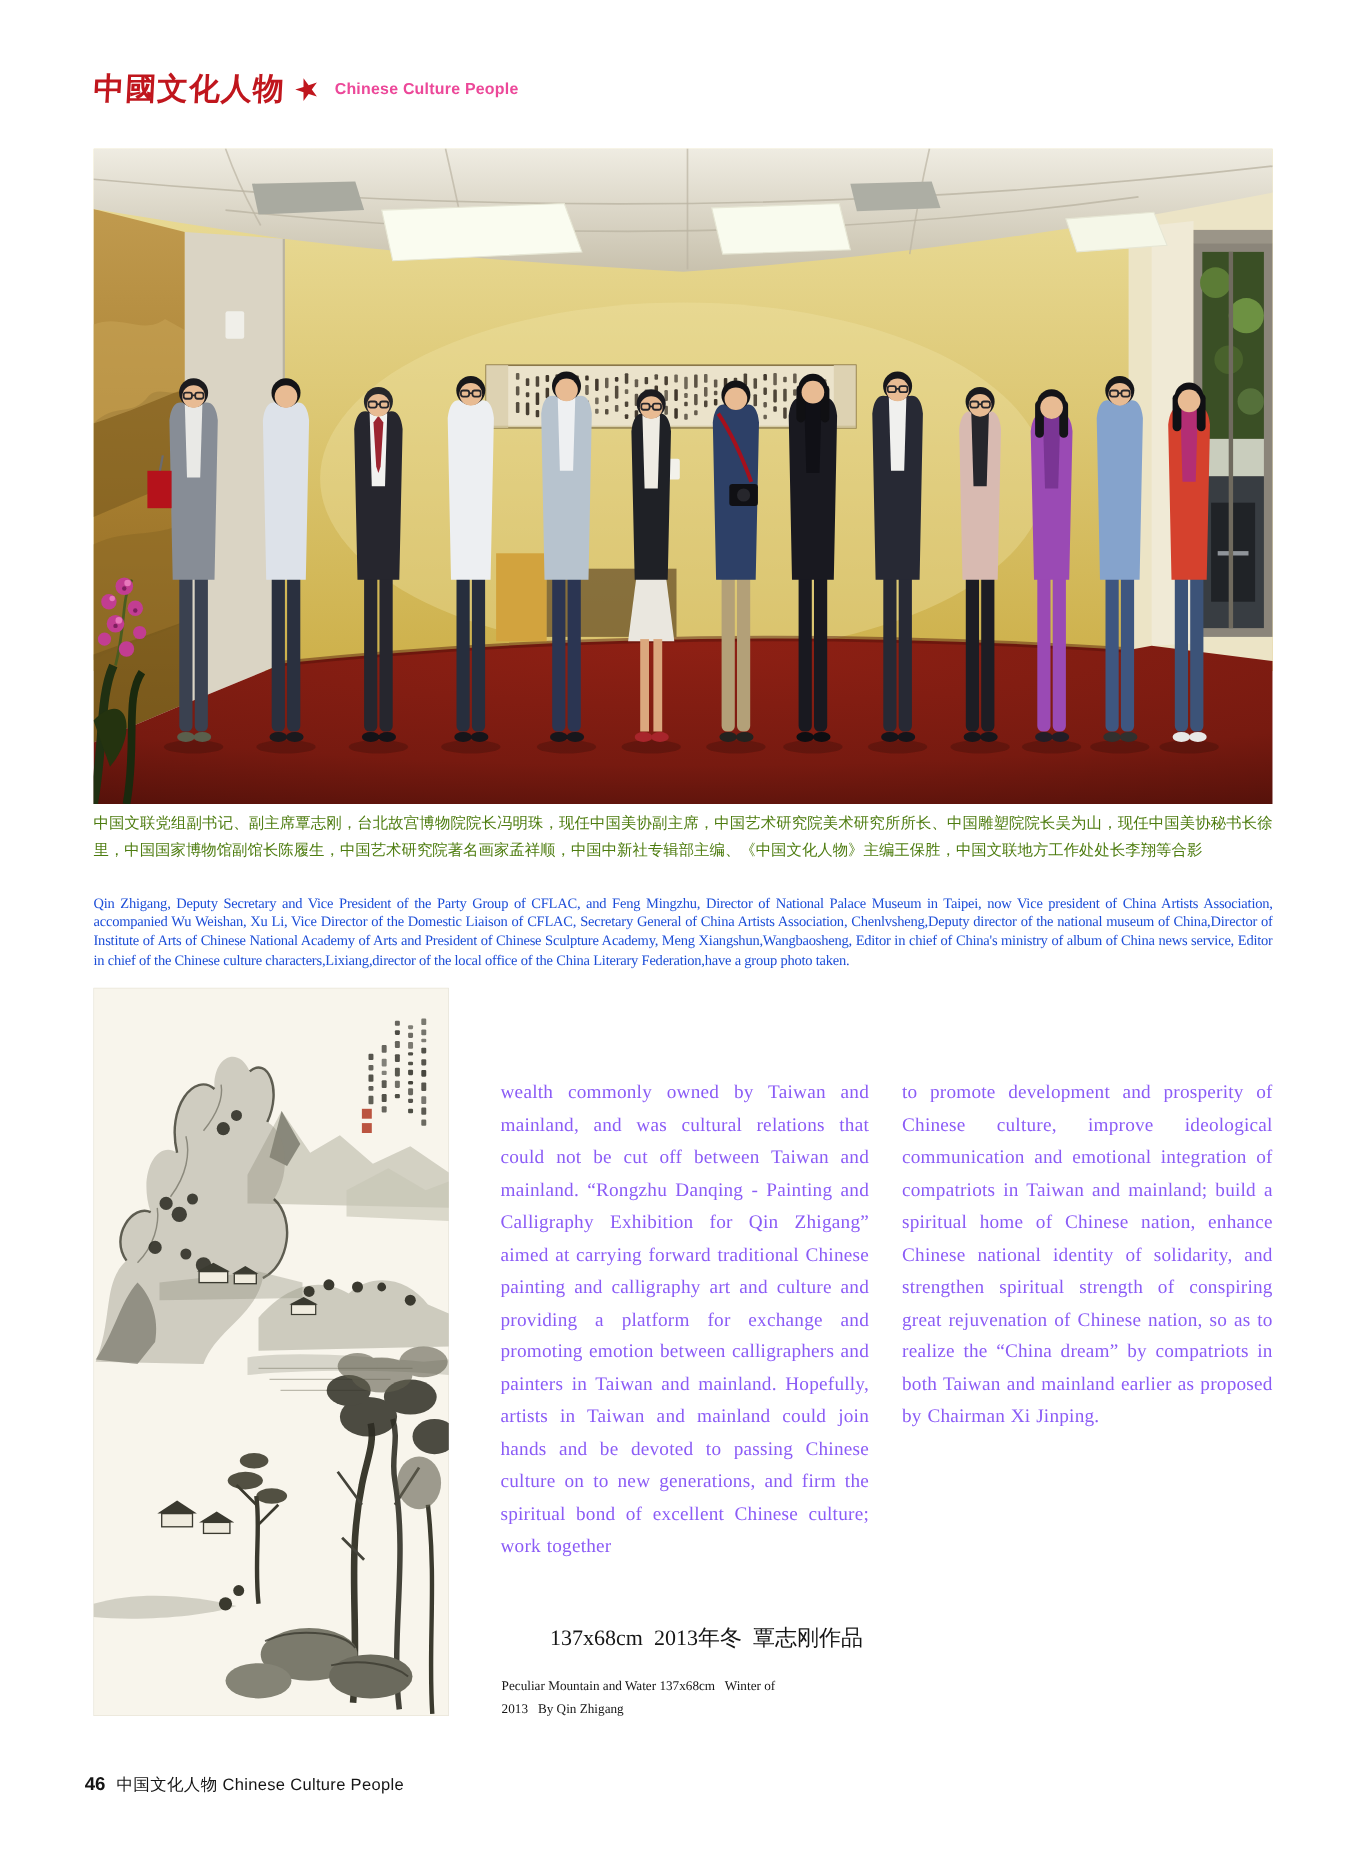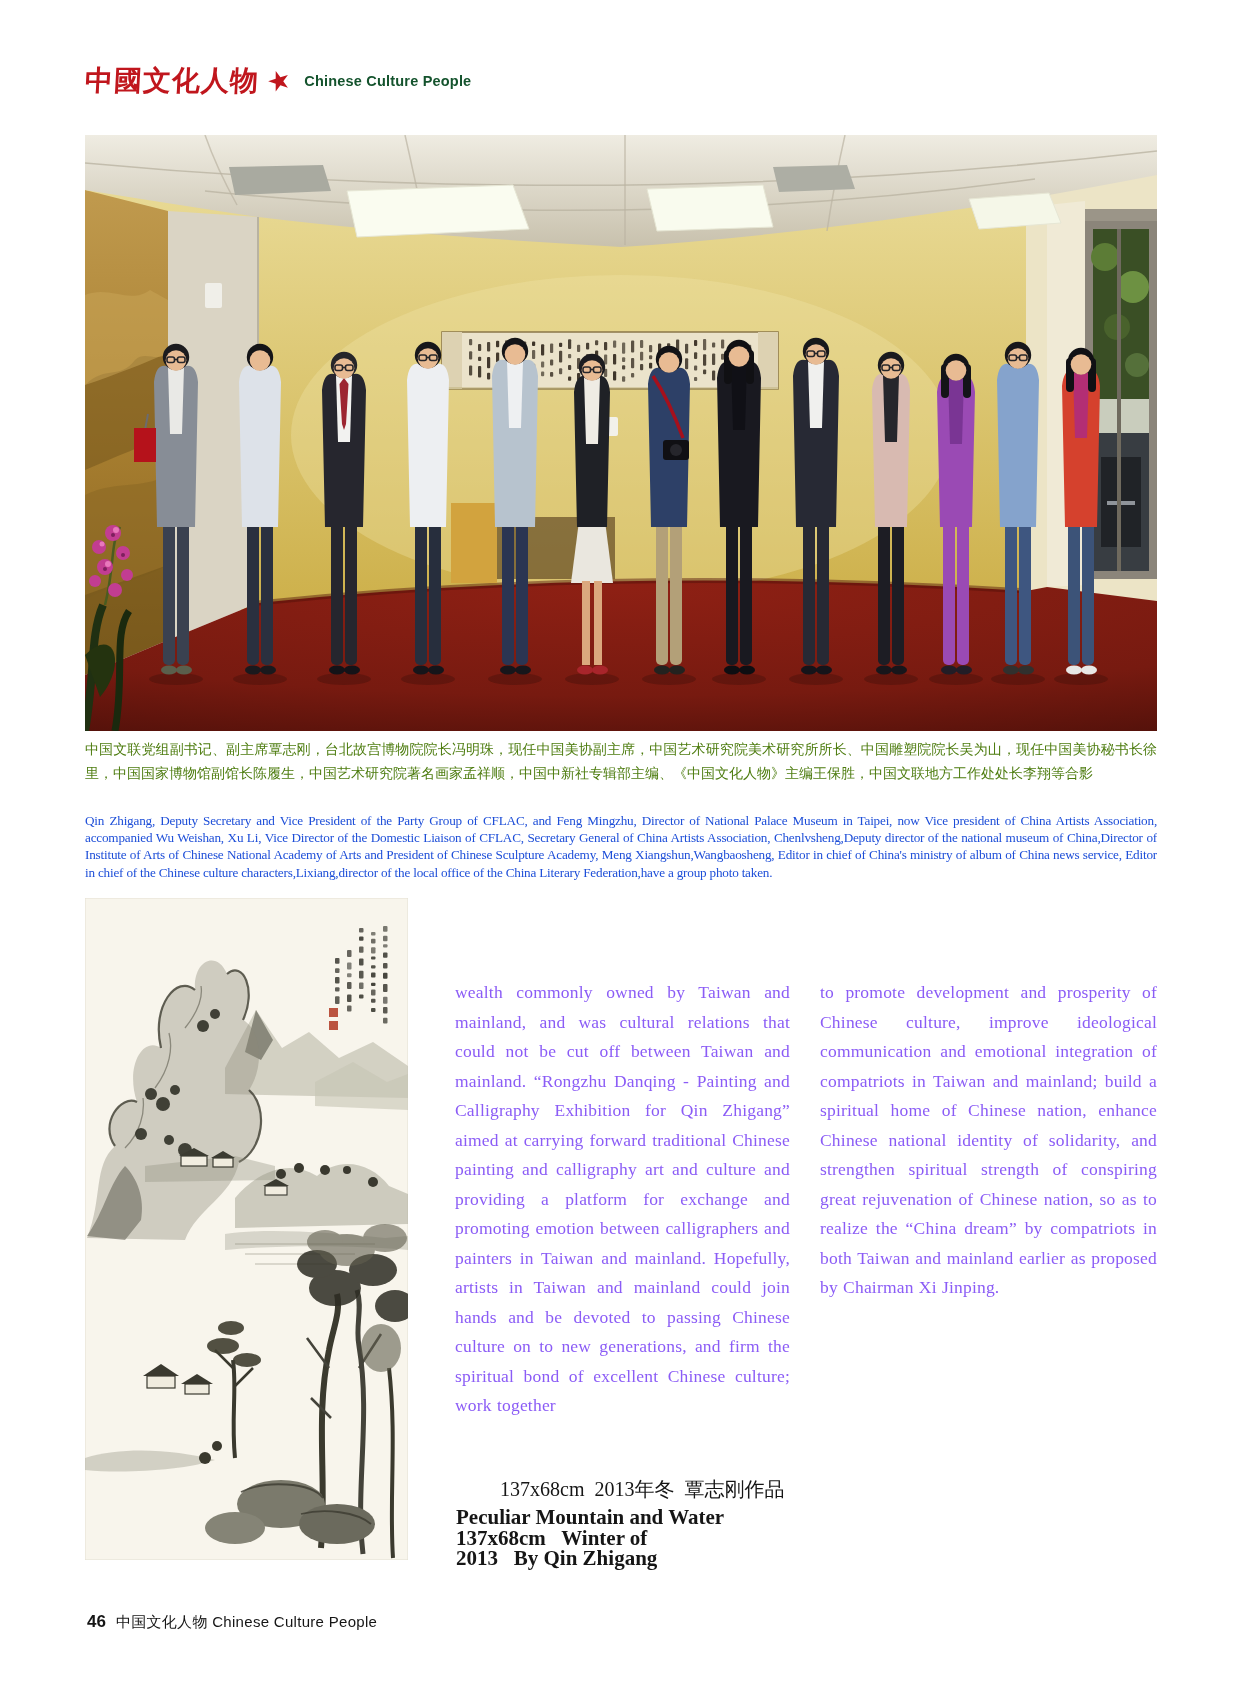--- a/index.html
+++ b/index.html
@@ -7,21 +7,21 @@
   .page { position:relative; width:1240px; height:1683px; background:#ffffff;
           font-family:"Liberation Serif", serif; overflow:hidden; }
 
   
   .masthead { position:absolute; left:85px; top:60px; height:42px; display:flex; align-items:center; }
   .logo-cn { font-family:"Liberation Serif", serif; font-weight:bold; font-size:28px;
              color:#c0161d; letter-spacing:1px; transform:skewX(-3deg); }
   .logo-star { color:#c0161d; font-size:27px; margin-left:8px; display:inline-block;
                transform:rotate(-18deg); }
   .logo-en { font-family:"Liberation Sans", sans-serif; font-weight:bold; font-size:14.5px;
-             color:#14532d; margin-left:13px; letter-spacing:0.2px; }
+             color:#ec4899; margin-left:13px; letter-spacing:0.2px; }
 
   
   .photo { position:absolute; left:85px; top:135px; width:1072px; height:596px; }
   .photo svg { display:block; }
 
   
   .cap-cn { position:absolute; left:85px; top:738px; width:1072px; height:72px;
             font-size:14px; line-height:23.5px; color:#4d7c0f; text-align:justify; overflow:hidden; }
   .cap-en { position:absolute; left:85px; top:812px; width:1072px; height:94px;
             font-size:13.2px; line-height:17.2px; color:#1d4ed8; text-align:justify;
@@ -33,23 +33,23 @@
 
   .col { position:absolute; top:978px; font-size:17.5px; line-height:29.5px; color:#8b5cf6;
          text-align:justify; letter-spacing:0.2px; word-spacing:0.6px; }
   .col1 { left:455px; width:335px; height:458px; overflow:hidden; }
   .col2 { left:820px; width:337px; height:520px; overflow:hidden; }
   .col2 .indent { text-indent:34px; }
 
   .painting-caption { position:absolute; left:456px; top:1474px; color:#161616; }
   .pc-title { font-size:20px; line-height:30px; }
   .pc-info  { font-size:20px; line-height:30px; white-space:pre-wrap;margin-left:44px; }
-  .pc-en    { font-size:21px; line-height:20.5px; margin-top:3px; max-width:340px; white-space:pre-wrap;font-weight:bold; }
-
-  .page-footer { position:absolute; left:87px; top:1612px; display:flex; align-items:baseline;
+  .pc-en    { font-size:12px; line-height:20.5px; margin-top:18px; max-width:340px; white-space:pre-wrap; }
+
+  .page-footer { position:absolute; left:77px; top:1612px; display:flex; align-items:baseline;
                  font-family:"Liberation Sans", sans-serif; color:#151515; }
   .pgnum { font-weight:bold; font-size:17px; margin-right:10px; }
   .ftext { font-size:15px; letter-spacing:0.3px; }
 </style>
 </head>
 <body>
 
 <div class="page">
 
   <header class="masthead">

